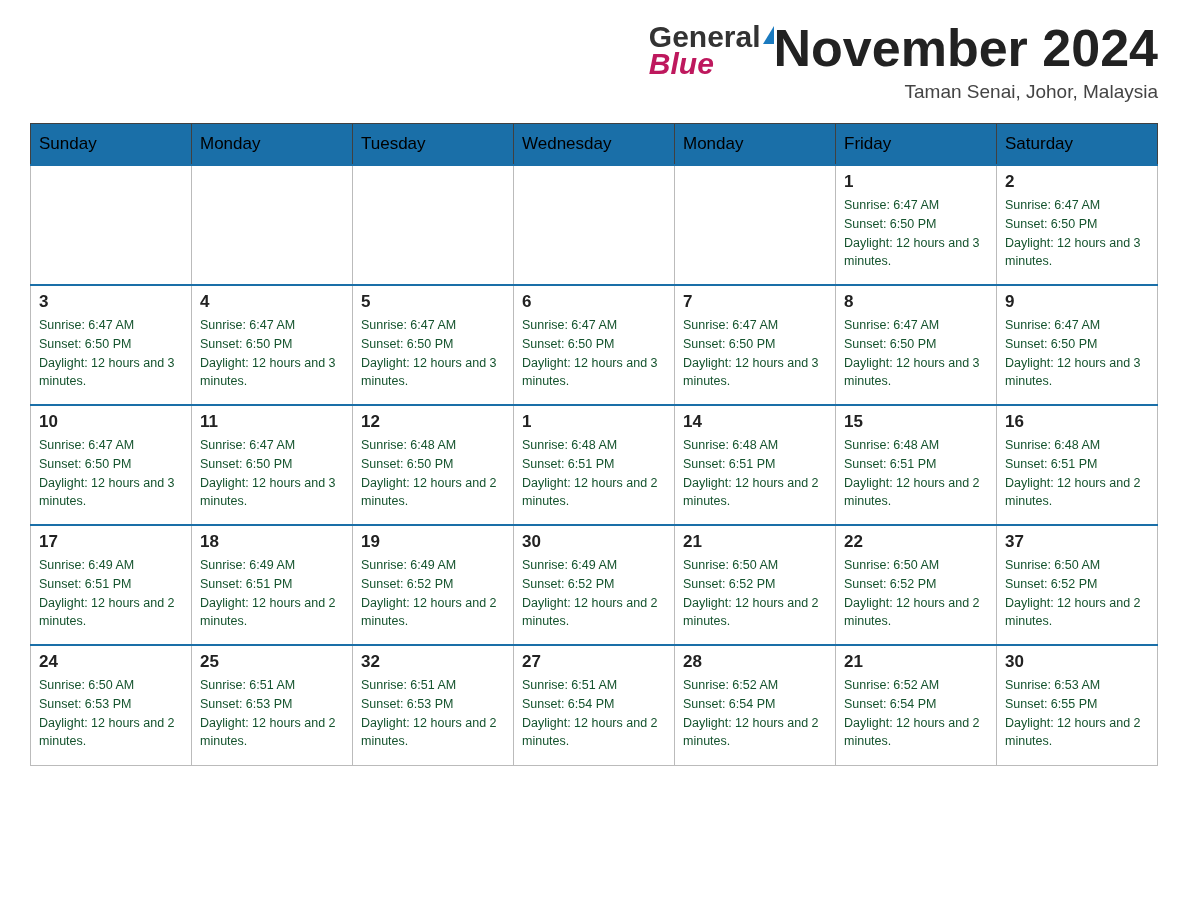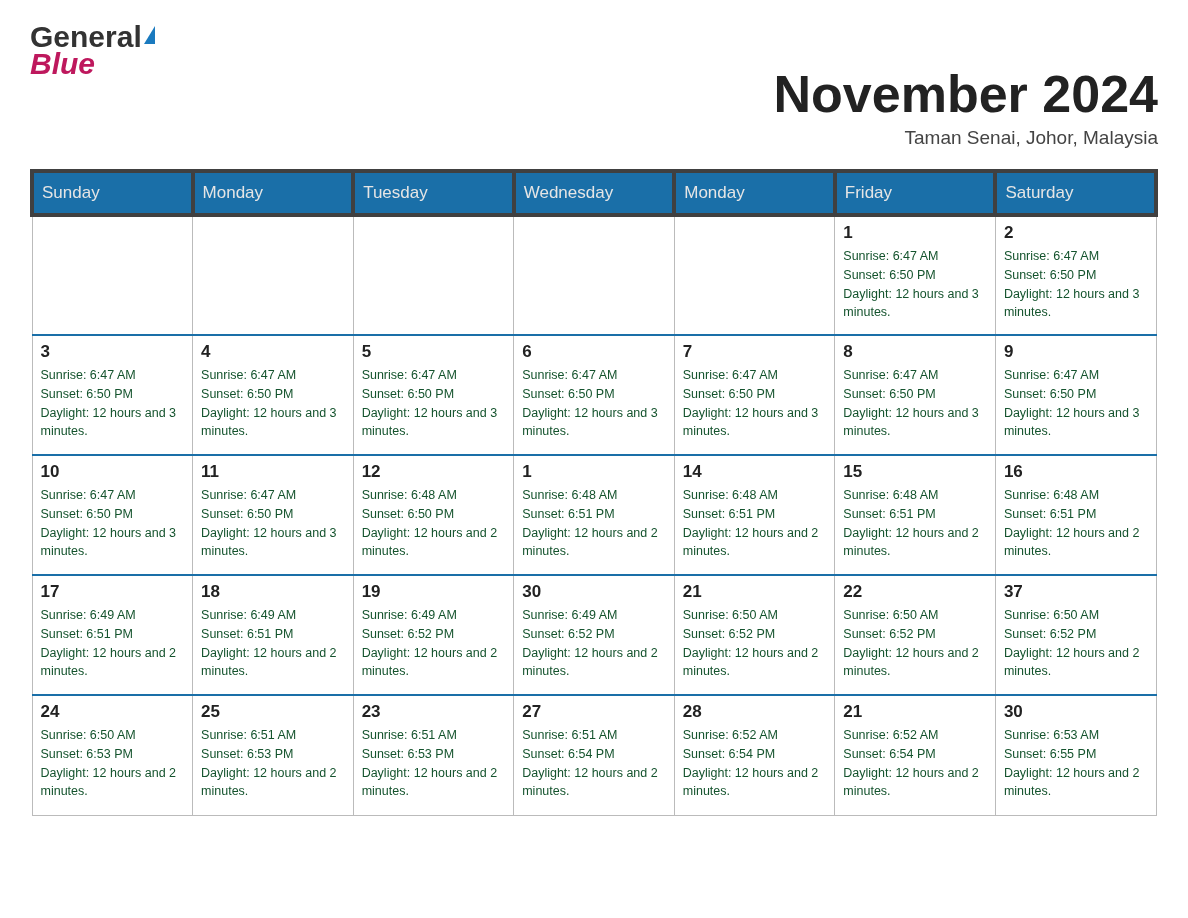--- a/index.html
+++ b/index.html
@@ -5,57 +5,56 @@
     * { box-sizing: border-box; margin: 0; padding: 0; }
     body {
       font-family: Arial, sans-serif;
       background: #fff;
       padding: 20px 30px;
       width: 1188px;
       min-height: 918px;
     }
     .header {
       display: flex;
-      justify-content: space-between;
+      justify-content: flex-end;
       align-items: flex-start;
       margin-bottom: 20px;
     }
     .logo-area {
       display: flex;
       flex-direction: column;
       align-items: flex-start;
     }
     .title-area {
       text-align: right;
-      margin-top: 46px;
     }
     .month-title {
       font-size: 52px;
       font-weight: bold;
       color: #222;
       line-height: 1.1;
     }
     .location-title {
       font-size: 19px;
       color: #444;
       margin-top: 4px;
     }
     .calendar {
       width: 100%;
       border-collapse: collapse;
       border: 1px solid #999;
     }
     .calendar th {
       background-color: #1a6fa8;
-      color: #e5e5e5;
+      color: #000000;
       font-size: 17px;
       font-weight: normal;
       padding: 10px 8px;
       text-align: left;
-      border: 4px solid #404040;
+      border: 1px solid #404040;
     }
     .calendar td {
       vertical-align: top;
       border: 1px solid #bbb;
       padding: 6px 8px;
       width: 14.28%;
       min-height: 110px;
       height: 120px;
     }
     .day-number {
@@ -265,21 +264,21 @@
 Sunset: 6:53 PM
 Daylight: 12 hours and 2 minutes.</div>
         </td>
         <td>
           <span class="day-number">25</span>
           <div class="day-info" style="white-space: pre-line;">Sunrise: 6:51 AM
 Sunset: 6:53 PM
 Daylight: 12 hours and 2 minutes.</div>
         </td>
         <td>
-          <span class="day-number">23</span>
+          <span class="day-number">32</span>
           <div class="day-info" style="white-space: pre-line;">Sunrise: 6:51 AM
 Sunset: 6:53 PM
 Daylight: 12 hours and 2 minutes.</div>
         </td>
         <td>
           <span class="day-number">27</span>
           <div class="day-info" style="white-space: pre-line;">Sunrise: 6:51 AM
 Sunset: 6:54 PM
 Daylight: 12 hours and 2 minutes.</div>
         </td>

